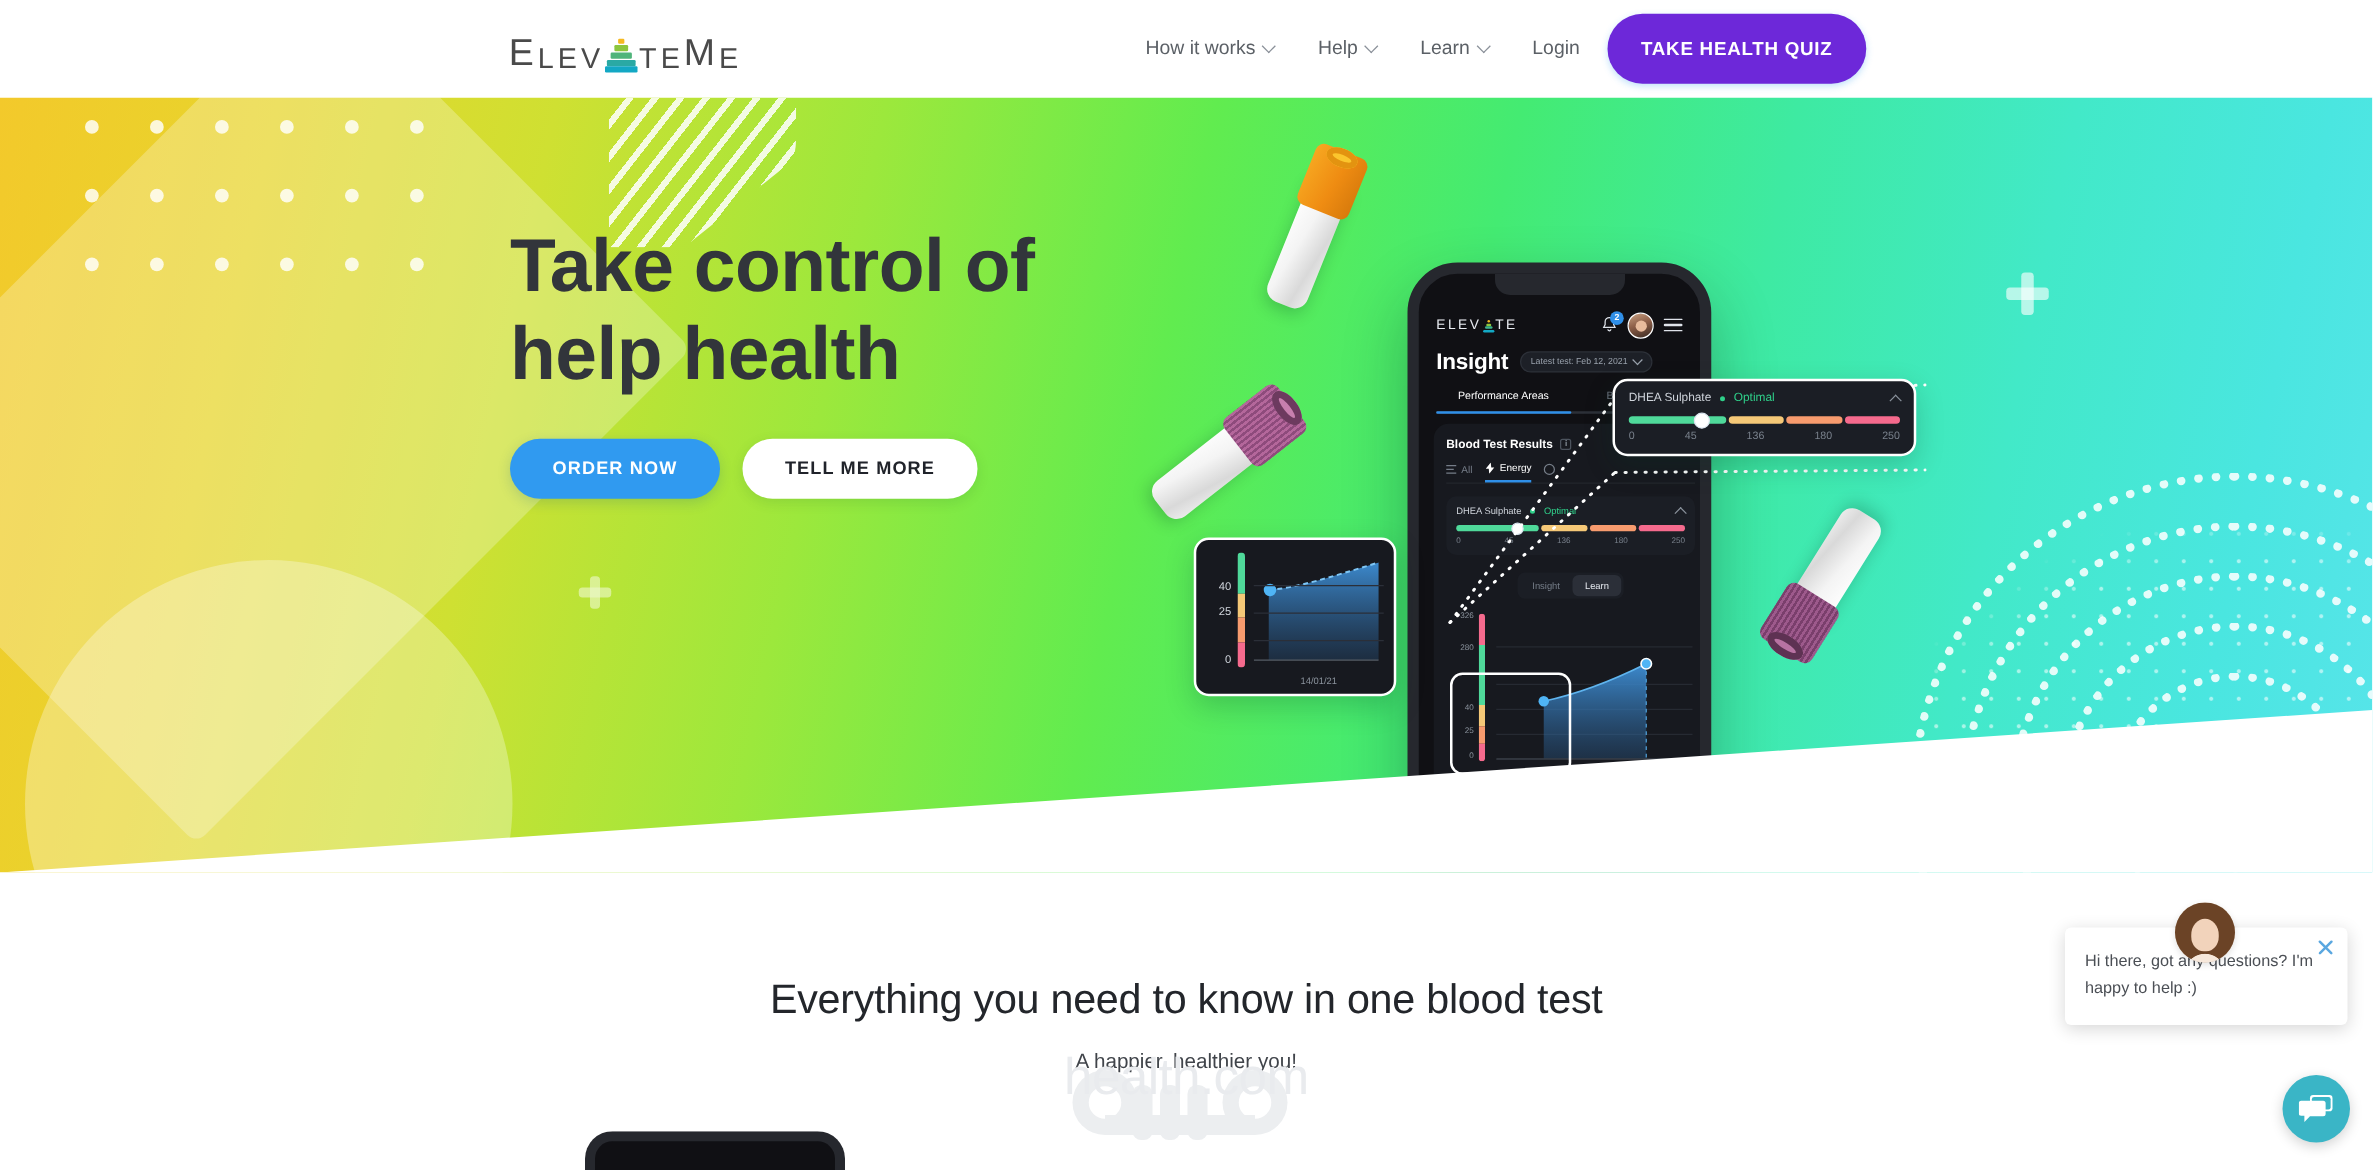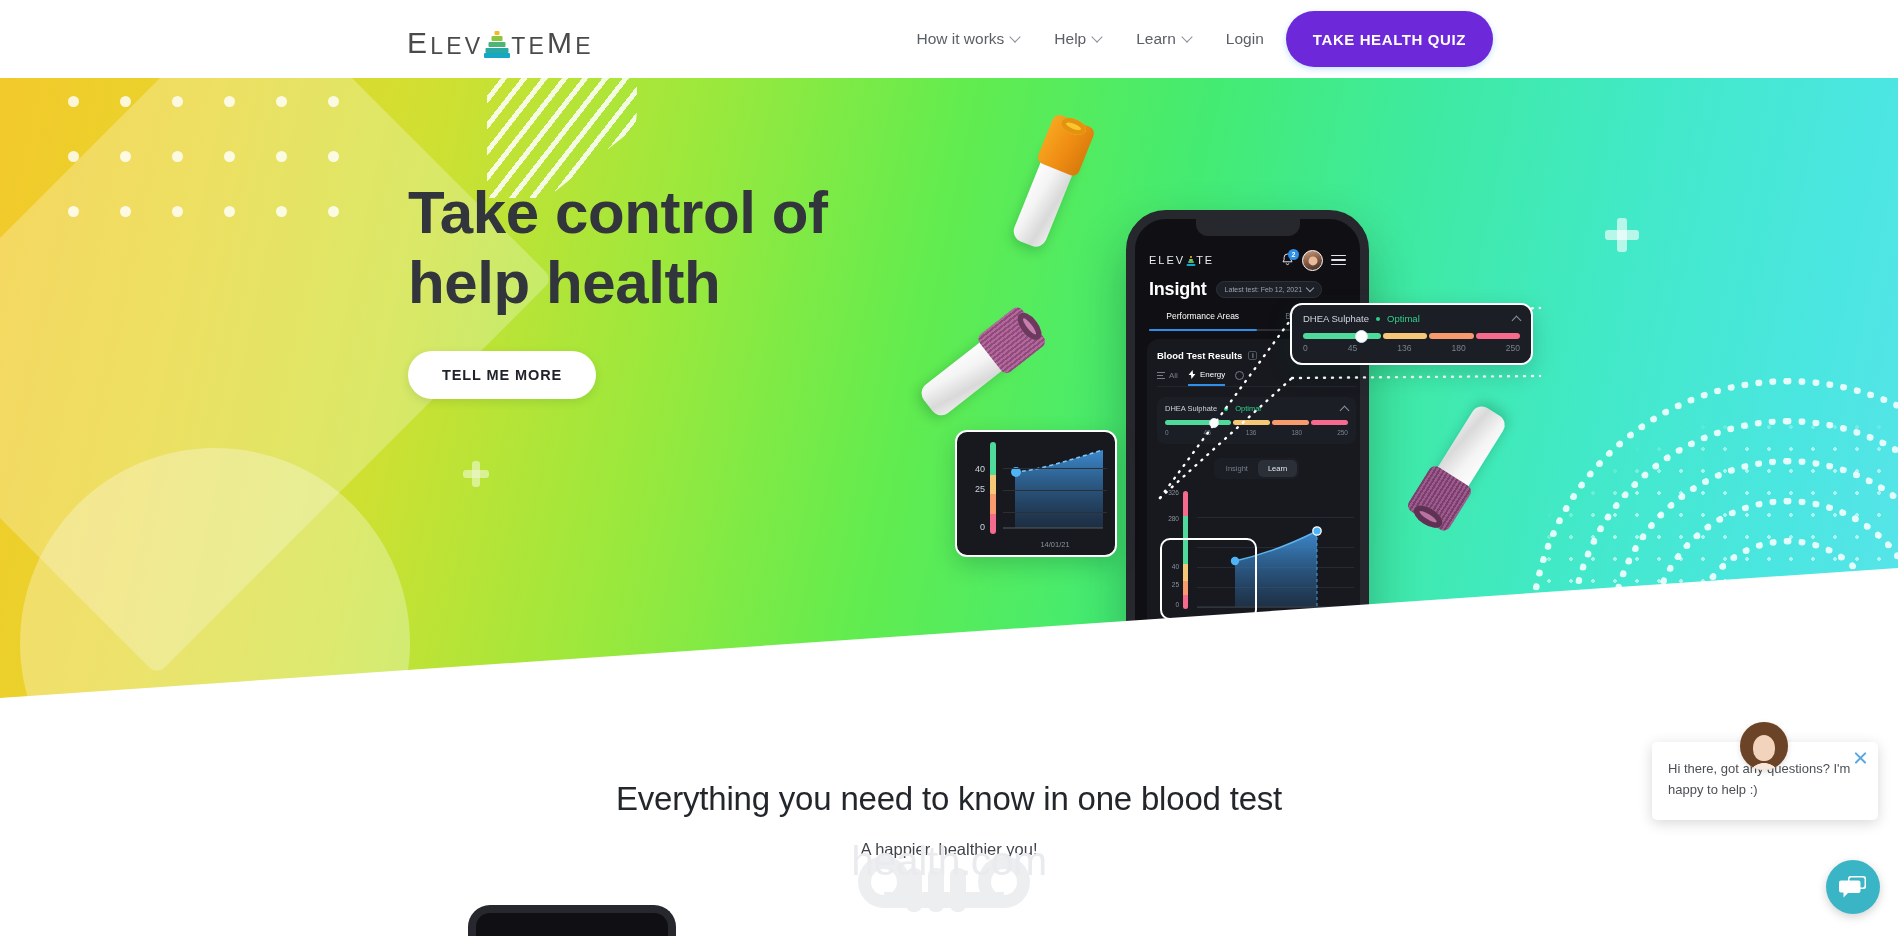--- a/index.html
+++ b/index.html
@@ -428,20 +428,21 @@
       <div class="ring" style="width:440px;height:440px;"></div>
       <div class="ring" style="width:520px;height:520px;"></div>
     </div>
 
     <div class="hero-copy">
       <h1 class="hero-title">
         <span>Take control of</span><br>
         <span>help health</span>
       </h1>
       <div class="hero-btns">
+        <button class="btn btn-primary">ORDER NOW</button>
         <button class="btn btn-ghost">TELL ME MORE</button>
       </div>
     </div>
 
     <div class="vial" style="left:1020px; top:30px; width:70px; height:150px; transform:rotate(22deg);">
       <div class="tube" style="left:14px; top:34px; width:34px; height:108px;"></div>
       <div class="cap" style="left:9px; top:10px; width:44px; height:52px;
                   background:linear-gradient(100deg,#f7a821 0%,#ef8c12 55%,#d77a0c 100%);
                   border-radius:7px;"></div>
       <div style="position:absolute;left:18px;top:8px;width:26px;height:15px;border-radius:50%;

